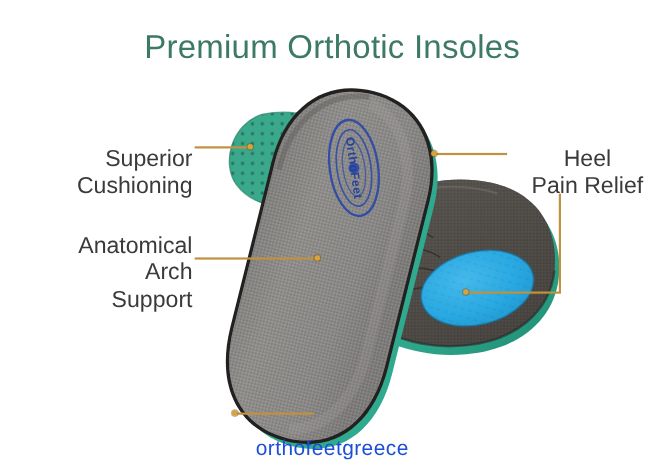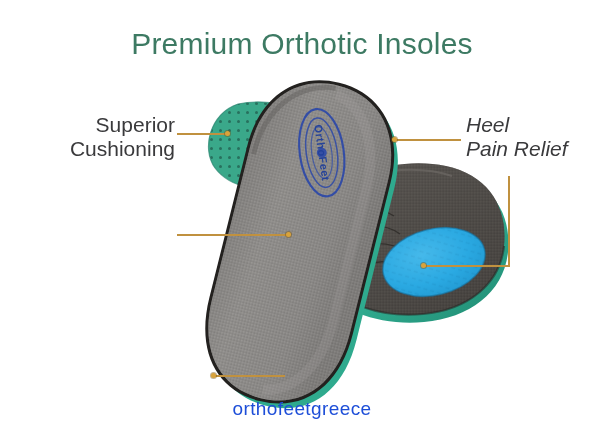--- a/index.html
+++ b/index.html
@@ -25,23 +25,24 @@
   }
 
   
   .label{
     position:absolute;
     color:#3a3a3c;
     font-size:21px;
     line-height:1.16;
     font-weight:400;
     white-space:pre-line;
+    margin-top:20px;
   }
   .label.right-al{text-align:right;}
-  .label.left-al{text-align:left;font-style:italic;}
+  .label.left-al{text-align:center;}
 
   #lbl-cushion{left:10px;top:113px;width:165px;}
   #lbl-arch   {left:8px;top:192px;width:167px;}
   #lbl-heel   {left:466px;top:113px;width:136px;}
   #lbl-anti   {left:284px;top:348px;width:300px;}
 
   
   .lead{position:absolute;background:#c0913f;}
   .lead.h{height:1.6px;}
   .lead.v{width:1.6px;}
@@ -200,20 +201,23 @@
         <text x="0" y="3.6" text-anchor="middle" font-family="Liberation Sans, sans-serif" font-size="11" font-weight="bold" fill="#21409a" opacity=".95" letter-spacing="0.5">OrthoFeet</text>
       </g>
     </g>
   </svg>
 
   <div class="title">Premium Orthotic Insoles</div>
 
   <div class="label right-al" id="lbl-cushion">Superior
 Cushioning</div>
 
+  <div class="label right-al" id="lbl-arch">Anatomical
+Arch
+Support</div>
 
   <div class="label left-al" id="lbl-heel">Heel
 Pain Relief</div>
 
 
   <div class="lead h" id="ln-cushion"></div>
   <div class="dot" id="dt-cushion"></div>
 
   <div class="lead h" id="ln-arch"></div>
   <div class="dot" id="dt-arch"></div>

